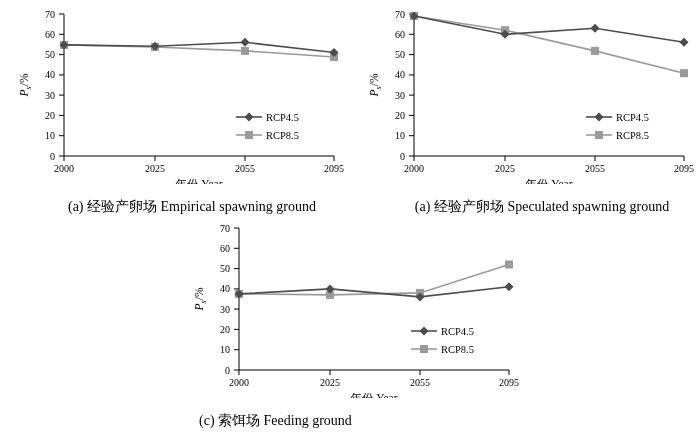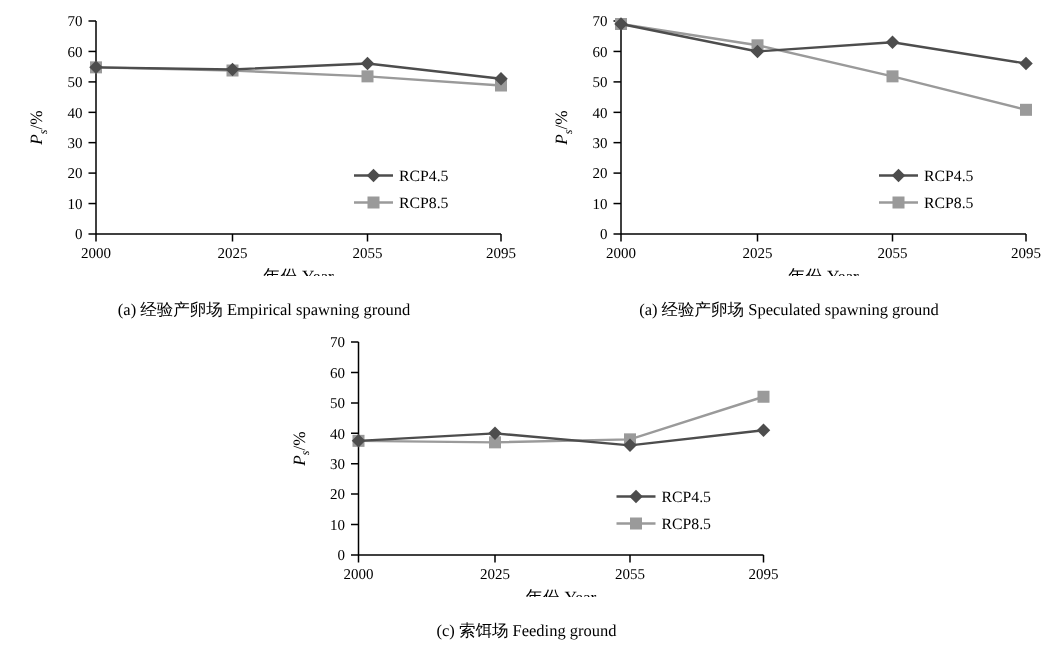--- a/index.html
+++ b/index.html
@@ -23,30 +23,30 @@
   .panel-bottom    { left: 183px; top: 218px; width: 336px; height: 210px; }
 
   .plot-wrap {
     position: relative;
     width: 336px;
     height: 180px;
   }
   .caption {
     position: absolute;
     bottom: 0;
-    left: 0;
+    left: 16px;
     width: 336px;
     text-align: center;
-    font-size: 11px;
+    font-size: 14px;
     line-height: 14px;
     font-family: "Liberation Serif", serif;
     white-space: nowrap;
   }
   .caption-bottom {
-    text-align: center;
+    text-align: left;
   }
   svg { display: block; }
   .axis-line { stroke: #000; stroke-width: 1; fill: none; }
   .tick { stroke: #000; stroke-width: 1; }
   .ticklabel {
     font-size: 10px;
     font-family: "Liberation Serif", serif;
     fill: #000;
   }
   .axis-title {

